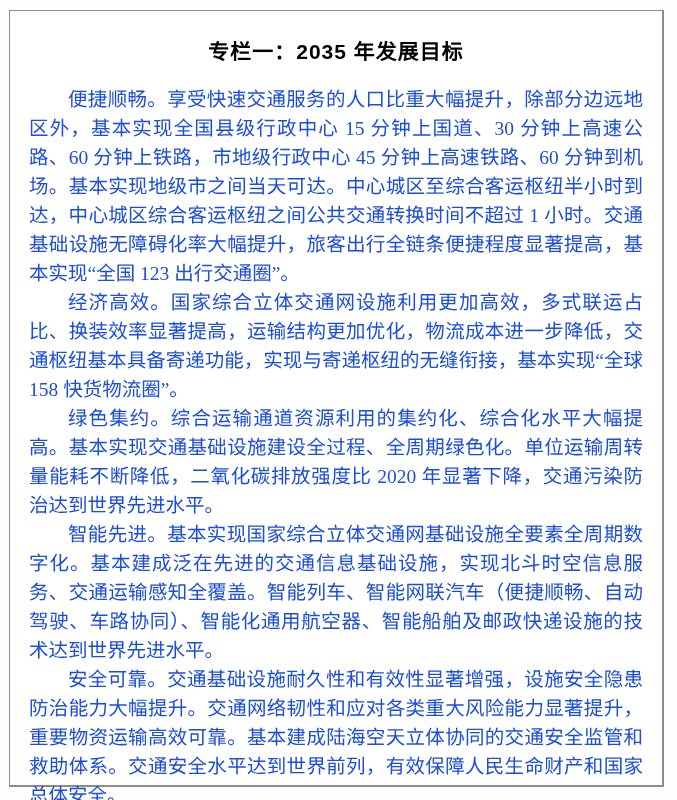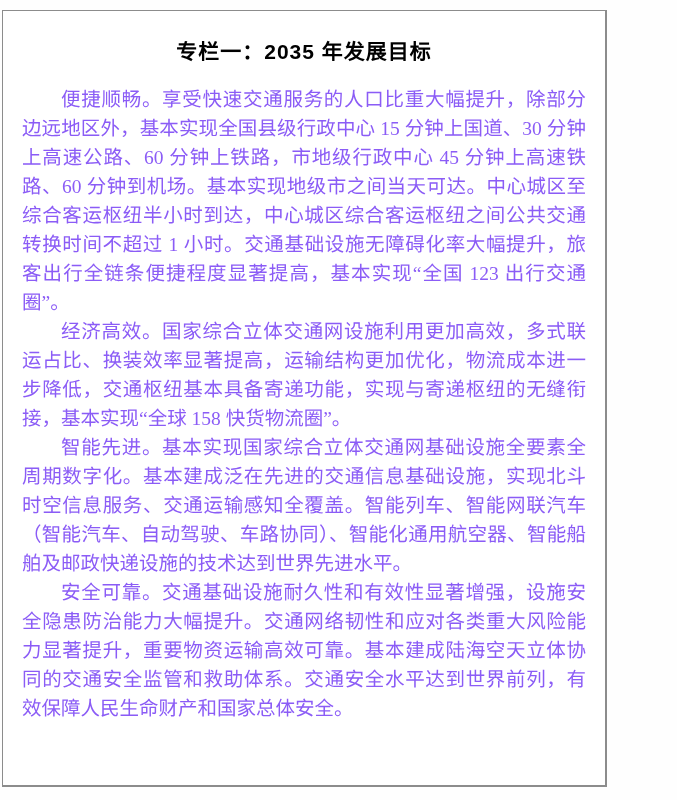--- a/index.html
+++ b/index.html
@@ -10,23 +10,23 @@
   .page {
     position: relative;
     width: 677px;
     height: 800px;
     background: #fefefe;
     overflow: hidden;
     font-family: "Liberation Serif", "DejaVu Serif", serif;
   }
   .panel {
     position: absolute;
-    left: 2px;
+    left: 9px;
     top: 10px;
-    width: 605px;
+    width: 655px;
     height: 777px;
     box-sizing: border-box;
     border: 1px solid #8c8c8c;
     border-right-width: 2px;
     border-bottom-width: 2px;
     background: #ffffff;
     padding: 20px 19px 10px 19px;
   }
   .title {
     margin: 8px 0 20px 0;
@@ -38,28 +38,29 @@
     color: #000000;
     letter-spacing: 1px;
   }
   .para {
     margin: 0;
     text-indent: 2em;
     text-align: justify;
     text-justify: inter-ideograph;
     font-size: 19.5px;
     line-height: 29px;
-    color: #8b5cf6;
+    color: #1d4ed8;
     word-break: break-all;
   }
 </style>
 </head>
 <body>
 
 <div class="page">
   <div class="panel">
     <h2 class="title">专栏一：2035 年发展目标</h2>
     <p class="para">便捷顺畅。享受快速交通服务的人口比重大幅提升，除部分边远地区外，基本实现全国县级行政中心 15 分钟上国道、30 分钟上高速公路、60 分钟上铁路，市地级行政中心 45 分钟上高速铁路、60 分钟到机场。基本实现地级市之间当天可达。中心城区至综合客运枢纽半小时到达，中心城区综合客运枢纽之间公共交通转换时间不超过 1 小时。交通基础设施无障碍化率大幅提升，旅客出行全链条便捷程度显著提高，基本实现“全国 123 出行交通圈”。</p>
     <p class="para">经济高效。国家综合立体交通网设施利用更加高效，多式联运占比、换装效率显著提高，运输结构更加优化，物流成本进一步降低，交通枢纽基本具备寄递功能，实现与寄递枢纽的无缝衔接，基本实现“全球 158 快货物流圈”。</p>
-    <p class="para">智能先进。基本实现国家综合立体交通网基础设施全要素全周期数字化。基本建成泛在先进的交通信息基础设施，实现北斗时空信息服务、交通运输感知全覆盖。智能列车、智能网联汽车（智能汽车、自动驾驶、车路协同）、智能化通用航空器、智能船舶及邮政快递设施的技术达到世界先进水平。</p>
+    <p class="para">绿色集约。综合运输通道资源利用的集约化、综合化水平大幅提高。基本实现交通基础设施建设全过程、全周期绿色化。单位运输周转量能耗不断降低，二氧化碳排放强度比 2020 年显著下降，交通污染防治达到世界先进水平。</p>
+    <p class="para">智能先进。基本实现国家综合立体交通网基础设施全要素全周期数字化。基本建成泛在先进的交通信息基础设施，实现北斗时空信息服务、交通运输感知全覆盖。智能列车、智能网联汽车（便捷顺畅、自动驾驶、车路协同）、智能化通用航空器、智能船舶及邮政快递设施的技术达到世界先进水平。</p>
     <p class="para">安全可靠。交通基础设施耐久性和有效性显著增强，设施安全隐患防治能力大幅提升。交通网络韧性和应对各类重大风险能力显著提升，重要物资运输高效可靠。基本建成陆海空天立体协同的交通安全监管和救助体系。交通安全水平达到世界前列，有效保障人民生命财产和国家总体安全。</p>
   </div>
 </div>
 
 </body></html>

